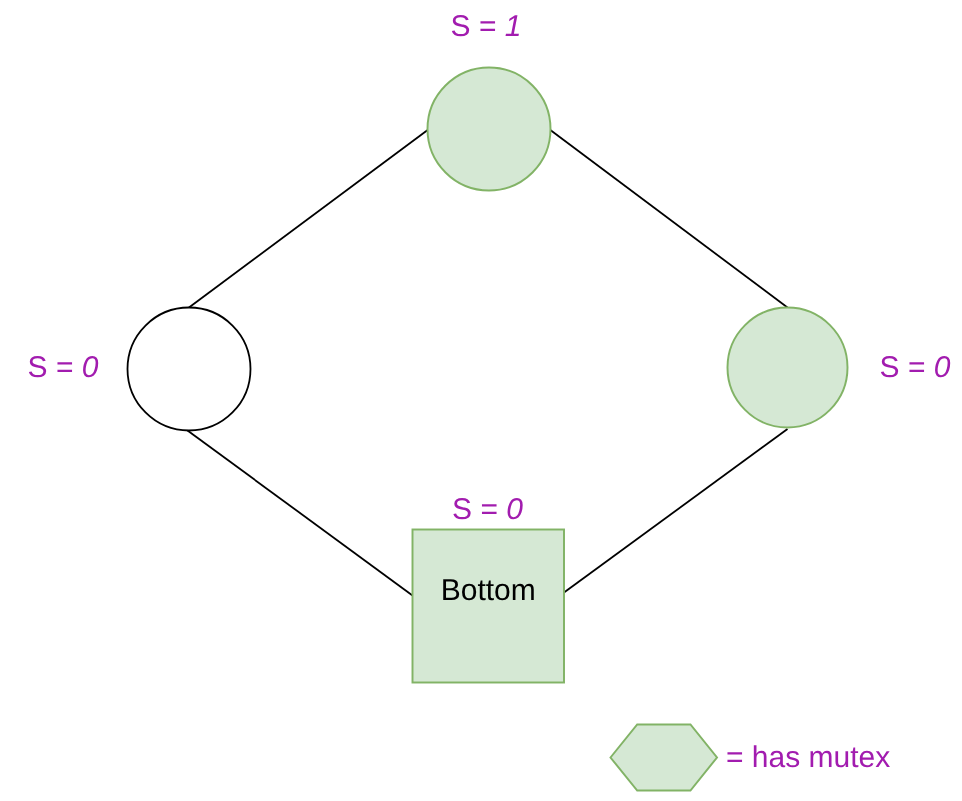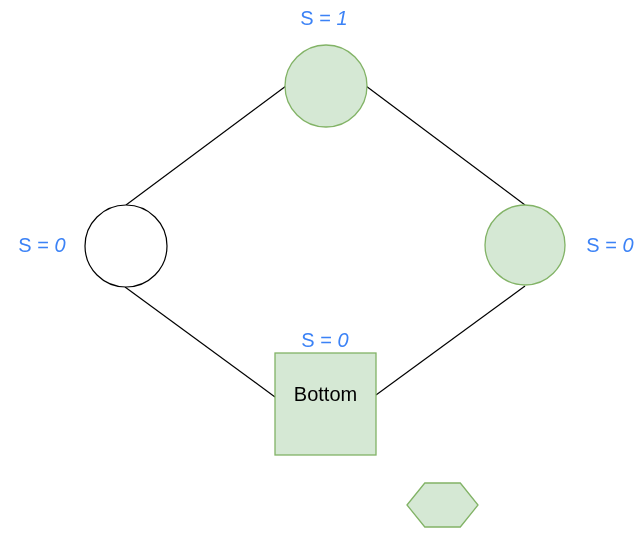--- a/index.html
+++ b/index.html
@@ -5,21 +5,21 @@
   html,body { margin:0; padding:0; background:#ffffff; }
   .stage {
     position:relative; width:641px; height:534px; background:#ffffff;
     font-family:"Liberation Sans", sans-serif; color:#000000; overflow:hidden;
   }
   .stage svg { position:absolute; left:0; top:0; }
   .edge { stroke:#000000; stroke-width:1.2; }
   .shape-green { fill:#d5e8d4; stroke:#82b366; stroke-width:1.3; }
   .shape-plain { fill:#ffffff; stroke:#000000; stroke-width:1.2; }
   .lbl {
-    position:absolute; font-size:20px; line-height:24px; color:#3b82f6;
+    position:absolute; font-size:20px; line-height:24px; color:#a21caf;
     white-space:nowrap;
   }
   .lbl .num { font-style:italic; }
   .centered { text-align:center; }
   .node-text {
     position:absolute; left:275px; top:353px; width:101px; height:82px;
     display:flex; flex-direction:column; align-items:center; justify-content:center;
     font-size:20px; line-height:28px;
   }
   .legend-text { position:absolute; left:484px; top:493px; }
@@ -49,14 +49,15 @@
   <div class="lbl centered" style="left:0px; top:233px; width:84px;"><span>S = </span><span class="num">0</span></div>
 
   <div class="lbl centered" style="left:568px; top:233px; width:84px;"><span>S = </span><span class="num">0</span></div>
 
   <div class="lbl centered" style="left:265px; top:328px; width:120px;"><span>S = </span><span class="num">0</span></div>
 
   <div class="node-text">
     <div>Bottom</div>
   </div>
 
+  <div class="lbl legend-text">= has mutex</div>
 
 </div>
 
 </body></html>

